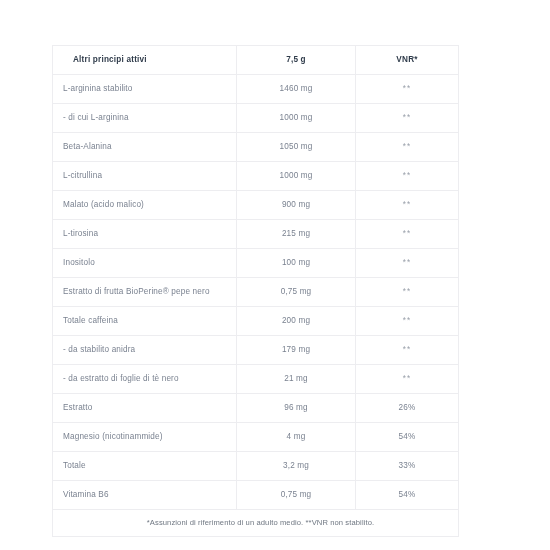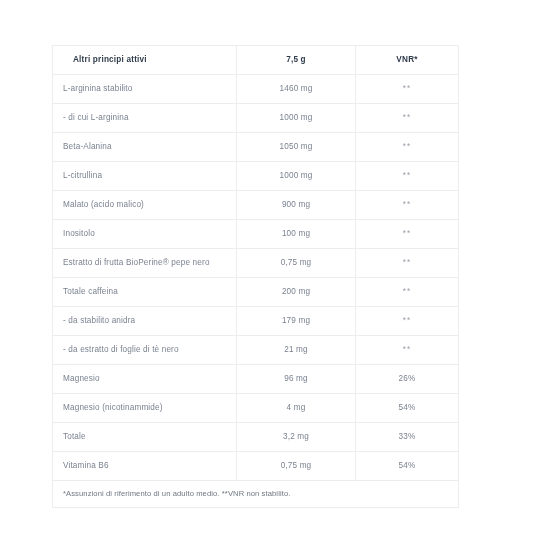--- a/index.html
+++ b/index.html
@@ -66,21 +66,21 @@
   }
   table.nutrition-table td.col-vnr.mark {
     color: #9aa1ab;
     letter-spacing: 1px;
   }
   table.nutrition-table td.footnote-cell {
     height: 26px;
     font-size: 7.6px;
     color: #6f7782;
     padding-left: 10px;
-    text-align: left;
+    text-align: center;
     letter-spacing: 0.1px;
   }
 </style>
 </head>
 <body>
 
 <div class="page">
   <div class="nutrition-table-wrap">
     <table class="nutrition-table">
       <colgroup>
@@ -115,20 +115,25 @@
           <td class="col-name">L-citrullina</td>
           <td class="col-amount">1000 mg</td>
           <td class="col-vnr mark">**</td>
         </tr>
         <tr>
           <td class="col-name">Malato (acido malico)</td>
           <td class="col-amount">900 mg</td>
           <td class="col-vnr mark">**</td>
         </tr>
         <tr>
+          <td class="col-name">L-tirosina</td>
+          <td class="col-amount">215 mg</td>
+          <td class="col-vnr mark">**</td>
+        </tr>
+        <tr>
           <td class="col-name">Inositolo</td>
           <td class="col-amount">100 mg</td>
           <td class="col-vnr mark">**</td>
         </tr>
         <tr>
           <td class="col-name">Estratto di frutta BioPerine® pepe nero</td>
           <td class="col-amount">0,75 mg</td>
           <td class="col-vnr mark">**</td>
         </tr>
         <tr>
@@ -140,21 +145,21 @@
           <td class="col-name">- da stabilito anidra</td>
           <td class="col-amount">179 mg</td>
           <td class="col-vnr mark">**</td>
         </tr>
         <tr>
           <td class="col-name">- da estratto di foglie di tè nero</td>
           <td class="col-amount">21 mg</td>
           <td class="col-vnr mark">**</td>
         </tr>
         <tr>
-          <td class="col-name">Magnesio</td>
+          <td class="col-name">Estratto</td>
           <td class="col-amount">96 mg</td>
           <td class="col-vnr">26%</td>
         </tr>
         <tr>
           <td class="col-name">Magnesio (nicotinammide)</td>
           <td class="col-amount">4 mg</td>
           <td class="col-vnr">54%</td>
         </tr>
         <tr>
           <td class="col-name">Totale</td>

